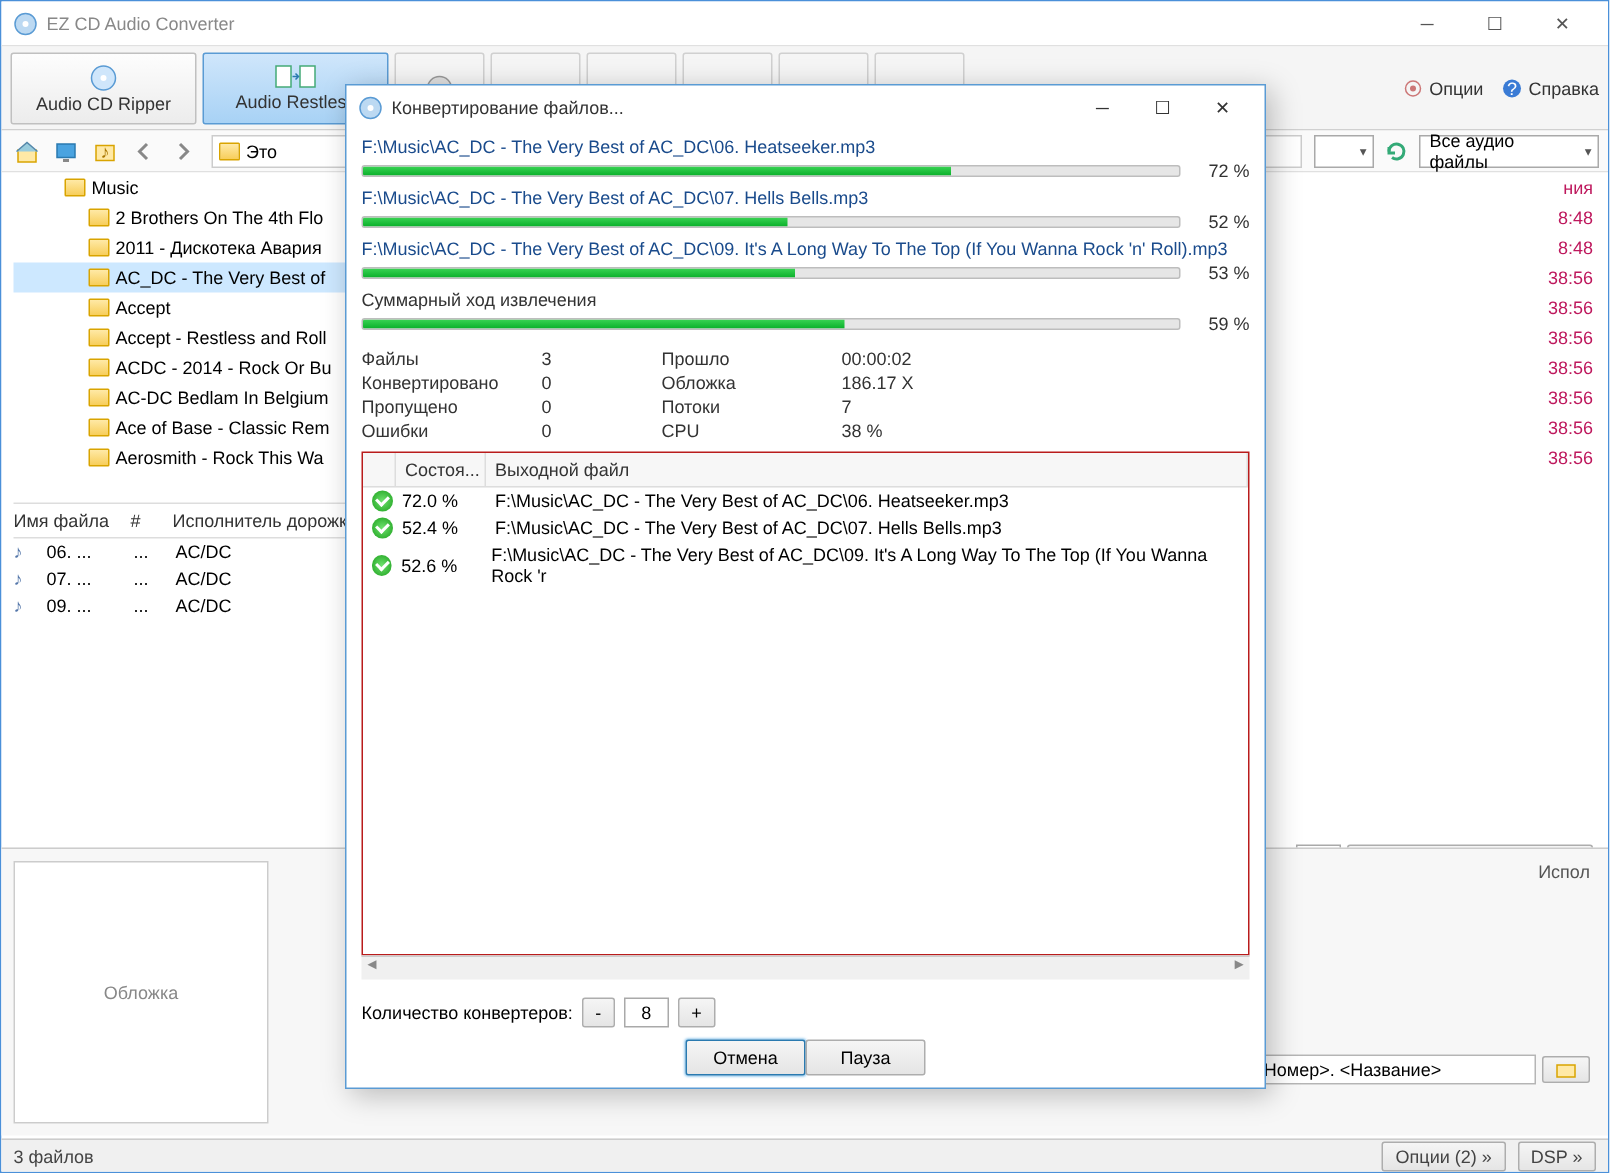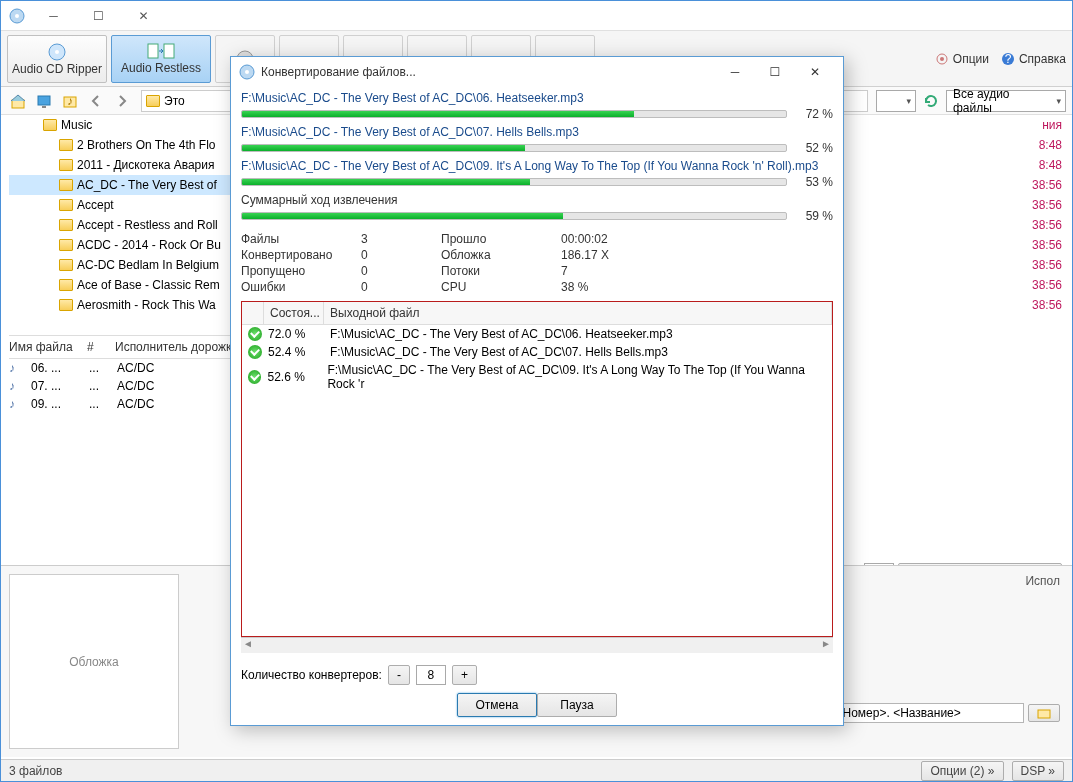--- a/index.html
+++ b/index.html
@@ -6,21 +6,21 @@
 body { background: #fff; width: 1073px; height: 782px; overflow: hidden; position: relative; }
 
 
 .main-window { width: 1073px; height: 782px; border: 1px solid #4a90d9; display: flex; flex-direction: column; background: #fff; }
 .titlebar { height: 30px; background: #fff; display: flex; align-items: center; padding: 0 8px; border-bottom: 1px solid #e0e0e0; }
 .titlebar .app-icon { width: 16px; height: 16px; margin-right: 6px; }
 .titlebar .title { color: #888; flex: 1; }
 .titlebar .win-btn { width: 45px; height: 28px; display: flex; align-items: center; justify-content: center; color: #555; }
 
 .toolbar-row { height: 56px; background: #f5f5f5; display: flex; align-items: center; padding: 4px 6px; gap: 4px; border-bottom: 1px solid #d0d0d0; }
-.big-btn { width: 100px; height: 48px; border: 1px solid #c0c0c0; background: linear-gradient(#fdfdfd,#ececec); display: flex; flex-direction: column; align-items: center; justify-content: center; font-size: 11px; color: #333; border-radius: 2px; cursor: pointer; }
+.big-btn { width: 124px; height: 48px; border: 1px solid #c0c0c0; background: linear-gradient(#fdfdfd,#ececec); display: flex; flex-direction: column; align-items: center; justify-content: center; font-size: 11px; color: #333; border-radius: 2px; cursor: pointer; }
 .big-btn.active { background: linear-gradient(#cfe6fb,#a8d2f5); border-color: #5a9bd4; }
 .big-btn.partial { width: 60px; background: #f5f5f5; border-color: #d0d0d0; }
 .toolbar-right { margin-left: auto; display: flex; gap: 12px; align-items: center; color: #333; }
 .link-item { display: flex; align-items: center; gap: 4px; cursor: pointer; }
 
 .nav-row { height: 28px; background: #fafafa; display: flex; align-items: center; padding: 2px 6px; gap: 4px; border-bottom: 1px solid #e0e0e0; }
 .nav-icon { width: 22px; height: 22px; display: flex; align-items: center; justify-content: center; border: 1px solid transparent; }
 .breadcrumb-box { border: 1px solid #ccc; background: #fff; height: 22px; flex: 1; display: flex; align-items: center; padding: 0 4px; margin: 0 4px; }
 .combo { border: 1px solid #a9a9a9; background: #fff; height: 22px; padding: 0 18px 0 6px; display: flex; align-items: center; position: relative; cursor: pointer; }
 .combo::after { content: "▾"; position: absolute; right: 4px; color: #555; font-size: 9px; }
@@ -91,20 +91,21 @@
 </head>
 <body>
 
 <div class="main-window">
 
   <div class="titlebar">
     <svg class="app-icon" viewBox="0 0 16 16">
         <circle cx="8" cy="8" r="7" fill="#bcd9f2" stroke="#5a9bd4"></circle>
         <circle cx="8" cy="8" r="2" fill="#fff"></circle>
       </svg>
+    <span class="title">EZ CD Audio Converter</span>
     <div class="win-btn">─</div>
     <div class="win-btn">☐</div>
     <div class="win-btn">✕</div>
   </div>
 
   <div class="toolbar-row">
     <div class="big-btn">
       <svg width="20" height="20">
           <circle cx="10" cy="10" r="8" fill="#cfe6fb" stroke="#5a9bd4"></circle>
           <circle cx="10" cy="10" r="2" fill="#fff"></circle>

